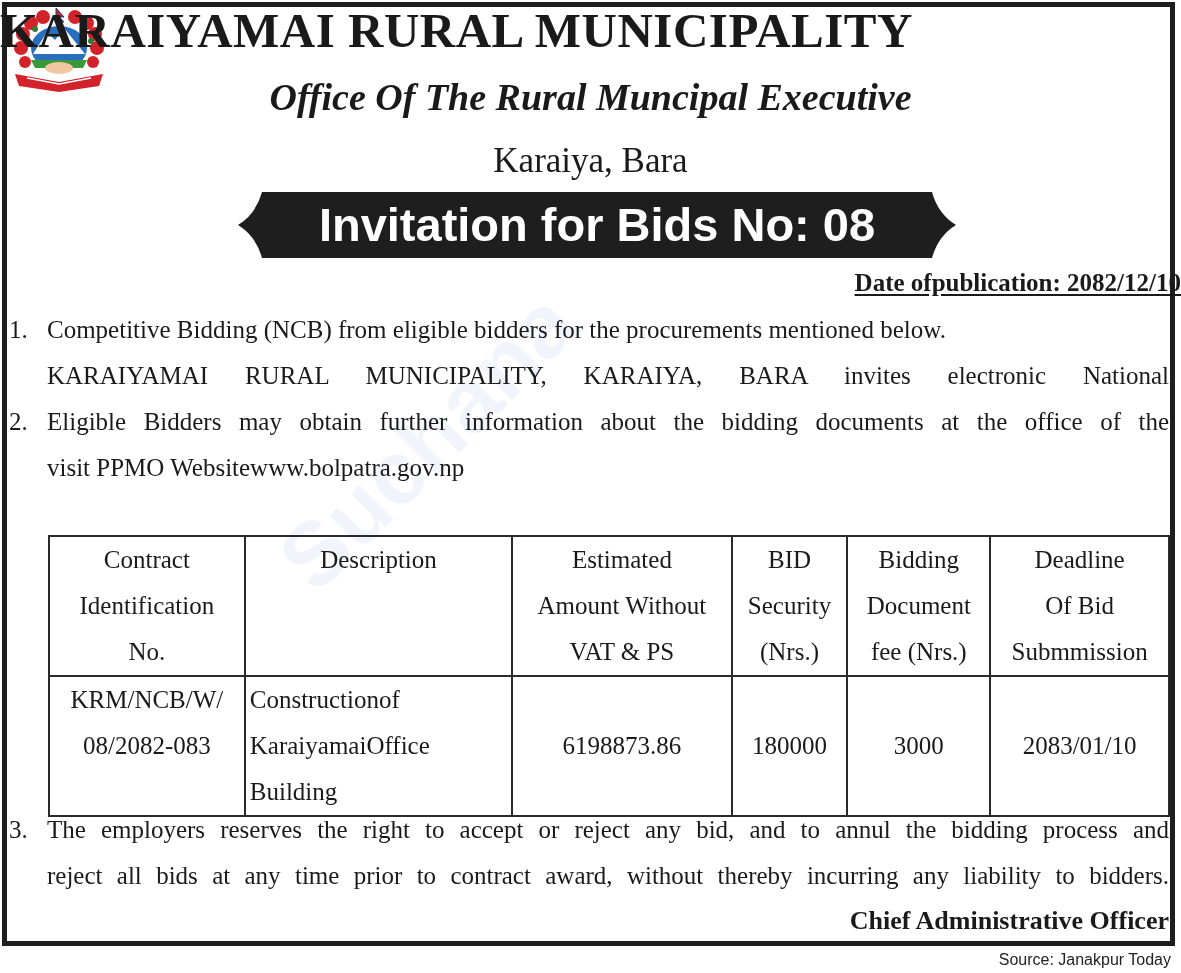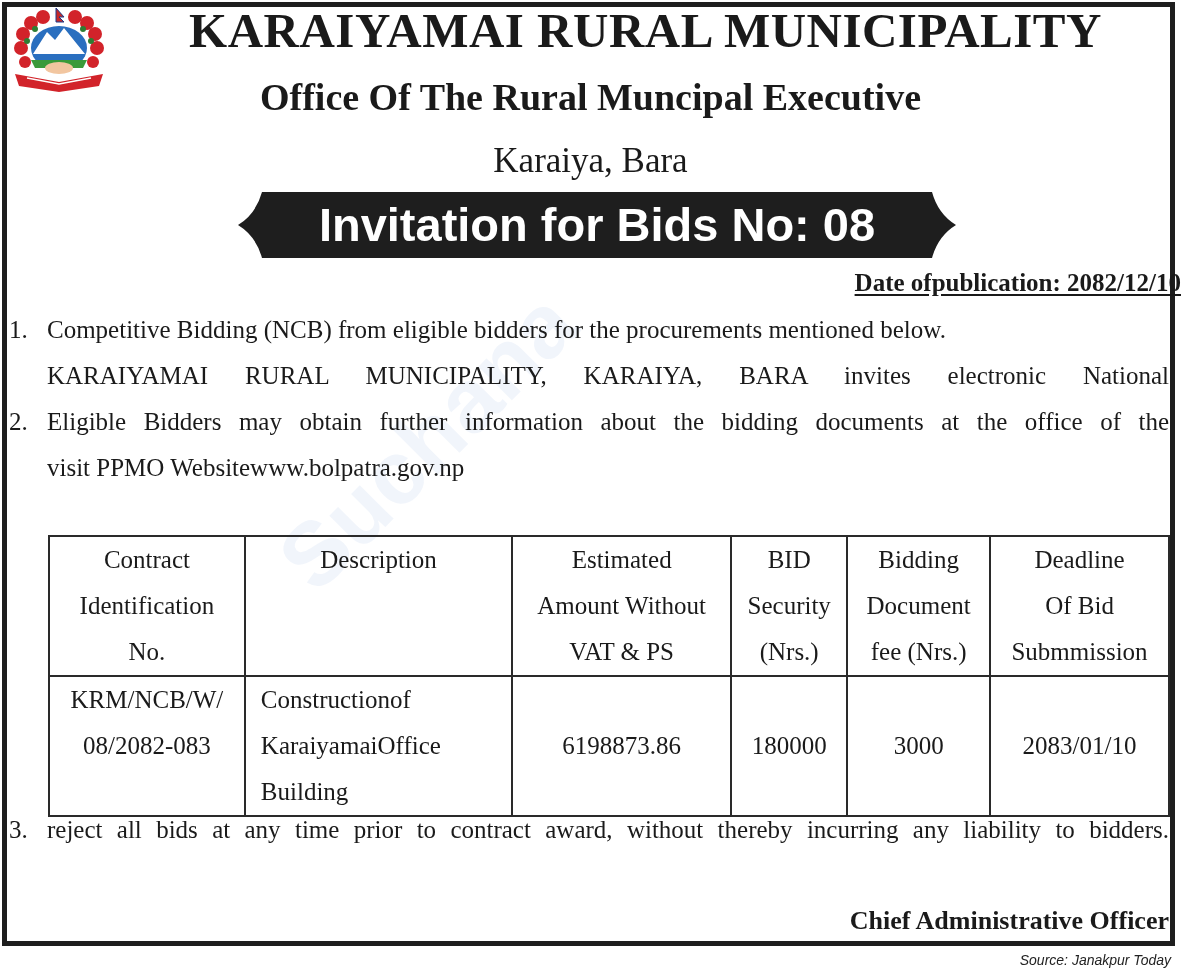--- a/index.html
+++ b/index.html
@@ -1,41 +1,41 @@
 <!DOCTYPE html>
 <html><head>
   <meta charset="utf-8">
   <style>
     html, body { margin: 0; padding: 0; background: #ffffff; }
     body { width: 1181px; height: 973px; position: relative; overflow: hidden; font-family: "Liberation Serif", serif; color: #1a1a1a; }
     .frame { position: absolute; left: 2px; top: 2px; width: 1163px; height: 934px; border: 5px solid #1e1e1e; background: #fff; }
     .emblem { position: absolute; left: 9px; top: 8px; width: 100px; height: 86px; }
-    .title1 { position: absolute; left: 0; right: 0; top: 2px; text-align: center; padding-left: 110px; font-weight: bold; font-size: 49px; line-height: 58px; letter-spacing: 0.5px; }
-    .title2 { position: absolute; left: 0; right: 0; top: 74px; text-align: center; font-weight: bold; font-size: 38px; line-height: 46px; }
+    .title1 { position: absolute; left: 0; right: 0; top: 2px; font-weight: bold; font-size: 49px; line-height: 58px; letter-spacing: 0.5px; }
+    .title2 { position: absolute; left: 0; right: 0; top: 74px; text-align: center; font-weight: bold; font-size: 38px; line-height: 46px; font-style: italic; }
     .title3 { position: absolute; left: 0; right: 0; top: 140px; text-align: center; font-weight: normal; font-size: 35px; line-height: 42px; }
     .banner { position: absolute; left: 238px; top: 192px; width: 718px; height: 66px; }
     .banner svg { position: absolute; left: 0; top: 0; }
     .banner-text { position: absolute; left: 0; right: 0; top: 0; height: 84px; line-height: 66px; text-align: center; color: #fff; font-family: "Liberation Sans", sans-serif; font-weight: bold; font-size: 47px; letter-spacing: 0px; }
     .pubdate { position: absolute; left: 0; right: 0; top: 266px; text-align: right; font-weight: bold; font-size: 25px; line-height: 34px; }
     .pubdate span { text-decoration: underline; text-underline-offset: 3px; }
     .para { position: absolute; left: 9px; right: 12px; font-size: 25px; line-height: 46px; }
     .para .num { position: absolute; left: 0; top: 0; width: 36px; }
     .para .txt { margin-left: 38px; text-align: justify; text-align-last: left; }
     .para .txt.justify-all { text-align-last: justify; }
     .p1 { top: 307px; }
     .p2 { top: 399px; }
     .p3 { top: 807px; }
     table.bids { position: absolute; left: 48px; top: 535px; width: 1122px; border-collapse: collapse; font-size: 25px; }
-    table.bids th, table.bids td { border: 2.5px solid #2a2a2a; text-align: center; vertical-align: middle; font-weight: normal; line-height: 46px; padding: 0 15px; }
+    table.bids th, table.bids td { border: 2.5px solid #2a2a2a; text-align: center; vertical-align: middle; font-weight: normal; line-height: 46px; padding: 0 4px; }
     table.bids th { height: 133px; vertical-align: top; }
     table.bids td { height: 130px; }
     .desc-cell { text-align: justify !important; text-align-last: left; }
     .desc-line { display: flex; justify-content: flex-start; }
     .signature { position: absolute; right: 12px; top: 903px; font-weight: bold; font-size: 26px; line-height: 36px; }
-    .source { position: absolute; right: 10px; top: 949px; font-family: "Liberation Sans", sans-serif; font-style: italic; font-size: 14px; line-height: 22px; color: #222; }
+    .source { position: absolute; right: 10px; top: 949px; font-family: "Liberation Sans", sans-serif; font-size: 16px; line-height: 22px; color: #222; }
     .watermark { position: absolute; font-family: "Liberation Sans", sans-serif; font-weight: bold; font-size: 90px; color: rgba(80, 130, 200, 0.08); transform: rotate(-45deg); left: 240px; top: 390px; pointer-events: none; }
   </style>
 </head>
 <body>
 
 <div class="frame"></div>
 
 <div class="watermark">Suchana</div>
 
 <div class="emblem">
@@ -159,17 +159,18 @@
       <td>6198873.86</td>
       <td>180000</td>
       <td>3000</td>
       <td>2083/01/10</td>
     </tr>
   </tbody>
 </table>
 
 <div class="para p3">
   <div class="num">3.</div>
+  <div class="txt justify-all">The employers reserves the right to accept or reject any bid, and to annul the bidding process and</div>
   <div class="txt justify-all">reject all bids at any time prior to contract award, without thereby incurring any liability to bidders.</div>
 </div>
 
 <div class="signature">Chief Administrative Officer</div>
 <div class="source">Source: Janakpur Today</div>
 
 </body></html>

